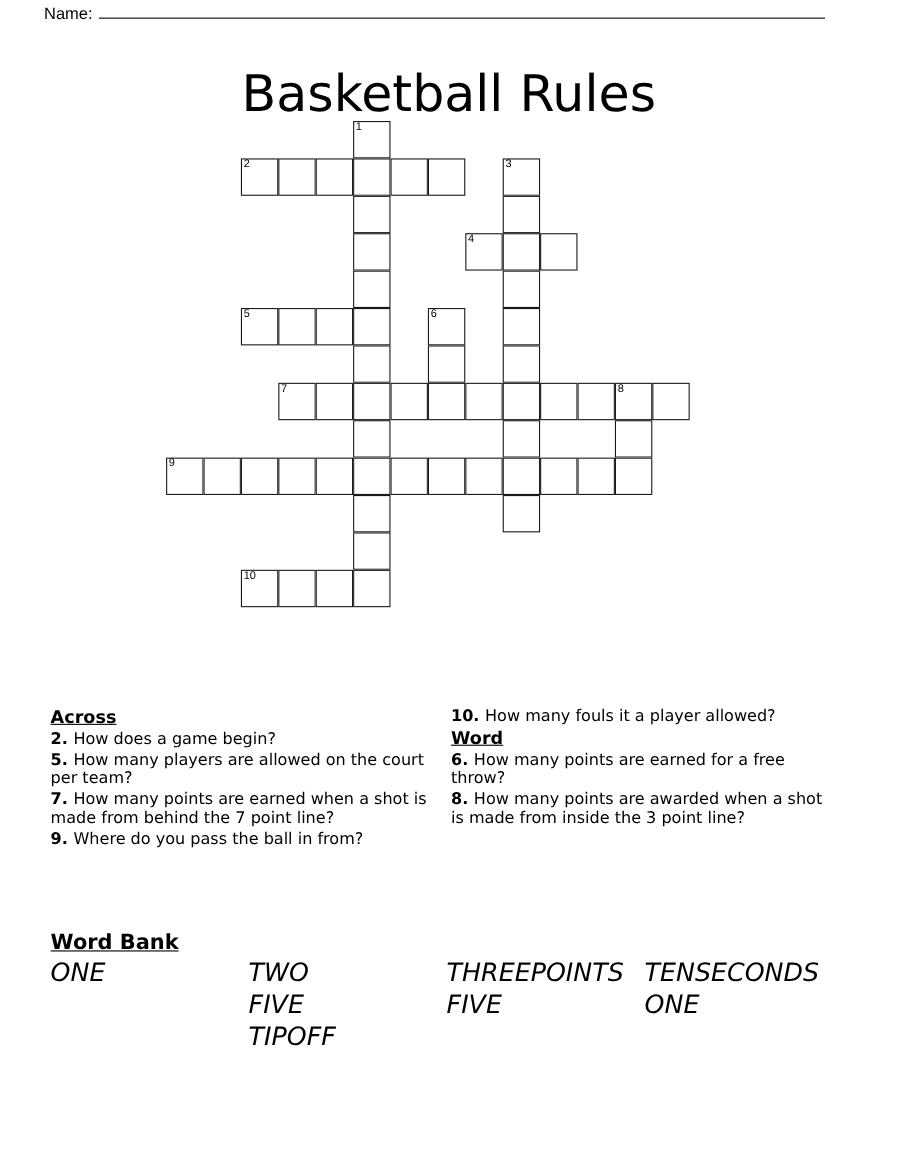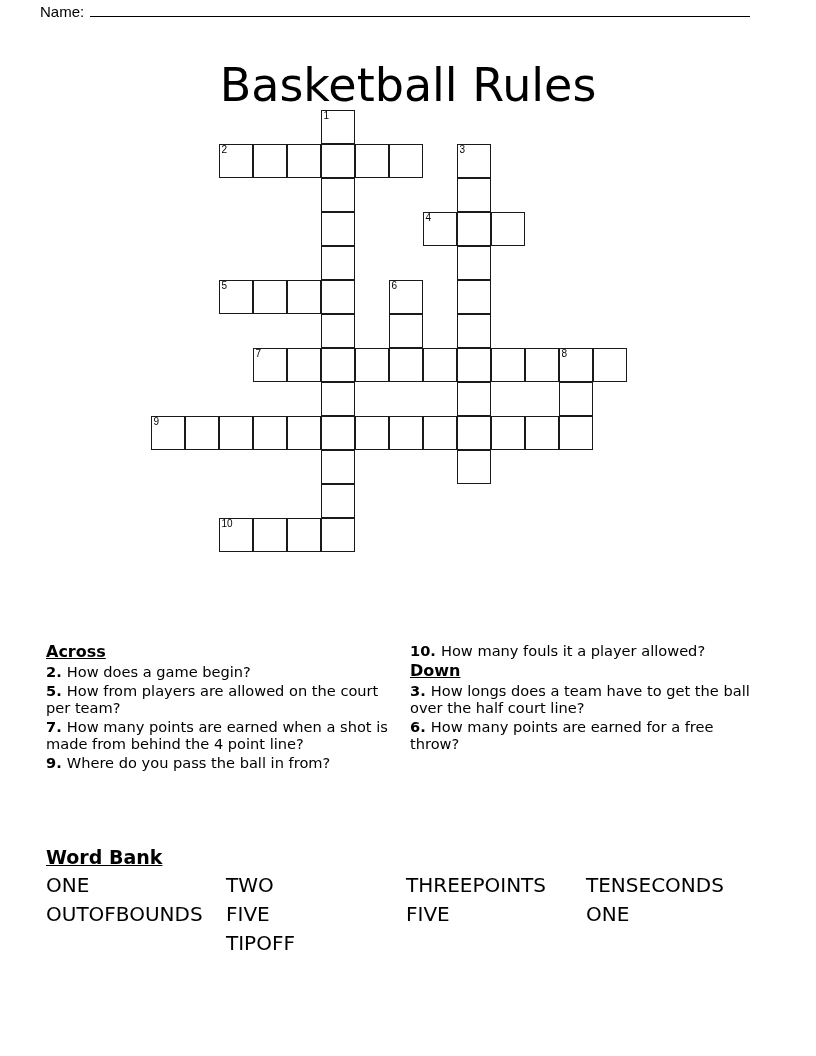--- a/index.html
+++ b/index.html
@@ -133,23 +133,24 @@
     width: 724px;
   }
   .wb-row {
     display: block;
     position: relative;
     height: 29px;
   }
   .wb-word {
     position: absolute;
     font-family: "DejaVu Sans", sans-serif;
-    font-size: 20px;
+    font-size: 23px;
     line-height: 29px;
     white-space: nowrap;
+    font-style: italic;
   }
   .wb-c0 { left: 0px; }
   .wb-c1 { left: 180px; }
   .wb-c2 { left: 360px; }
   .wb-c3 { left: 540px; }
 </style>
 </head>
 <body>
 
 <div class="name-row">
@@ -239,48 +240,47 @@
     </div>
     <div class="cell" style="left: 253px; top: 518px; width: 34px; height: 34px;"></div>
     <div class="cell" style="left: 287px; top: 518px; width: 34px; height: 34px;"></div>
   </div>
 
 <div class="clues">
   <div class="clue-col left">
     <div class="section-head">Across</div>
     <div id="across-list-left">
         <p class="clue"><span class="num">2. </span><span>How does a game begin?</span></p>
-        <p class="clue"><span class="num">5. </span><span>How from players are allowed on the court per team?</span></p>
-        <p class="clue"><span class="num">7. </span><span>How many points are earned when a shot is made from behind the 4 point line?</span></p>
+        <p class="clue"><span class="num">5. </span><span>How many players are allowed on the court per team?</span></p>
+        <p class="clue"><span class="num">7. </span><span>How many points are earned when a shot is made from behind the 7 point line?</span></p>
         <p class="clue"><span class="num">9. </span><span>Where do you pass the ball in from?</span></p>
       </div>
   </div>
   <div class="clue-col right">
     <div id="across-list-right">
         <p class="clue"><span class="num">10. </span><span>How many fouls it a player allowed?</span></p>
       </div>
-    <div class="section-head">Down</div>
+    <div class="section-head">Word</div>
     <div id="down-list">
-        <p class="clue"><span class="num">3. </span><span>How longs does a team have to get the ball over the half court line?</span></p>
         <p class="clue"><span class="num">6. </span><span>How many points are earned for a free throw?</span></p>
+        <p class="clue"><span class="num">8. </span><span>How many points are awarded when a shot is made from inside the 3 point line?</span></p>
       </div>
   </div>
 </div>
 
 <div class="wordbank">
   <div class="wb-head">Word Bank</div>
   <div class="wb-grid" id="wb-grid">
       <div class="wb-row">
         <span class="wb-word wb-c0">ONE</span>
         <span class="wb-word wb-c1">TWO</span>
         <span class="wb-word wb-c2">THREEPOINTS</span>
         <span class="wb-word wb-c3">TENSECONDS</span>
       </div>
       <div class="wb-row">
-        <span class="wb-word wb-c0">OUTOFBOUNDS</span>
         <span class="wb-word wb-c1">FIVE</span>
         <span class="wb-word wb-c2">FIVE</span>
         <span class="wb-word wb-c3">ONE</span>
       </div>
       <div class="wb-row">
         <span class="wb-word wb-c1">TIPOFF</span>
       </div>
     </div>
 </div>
 

